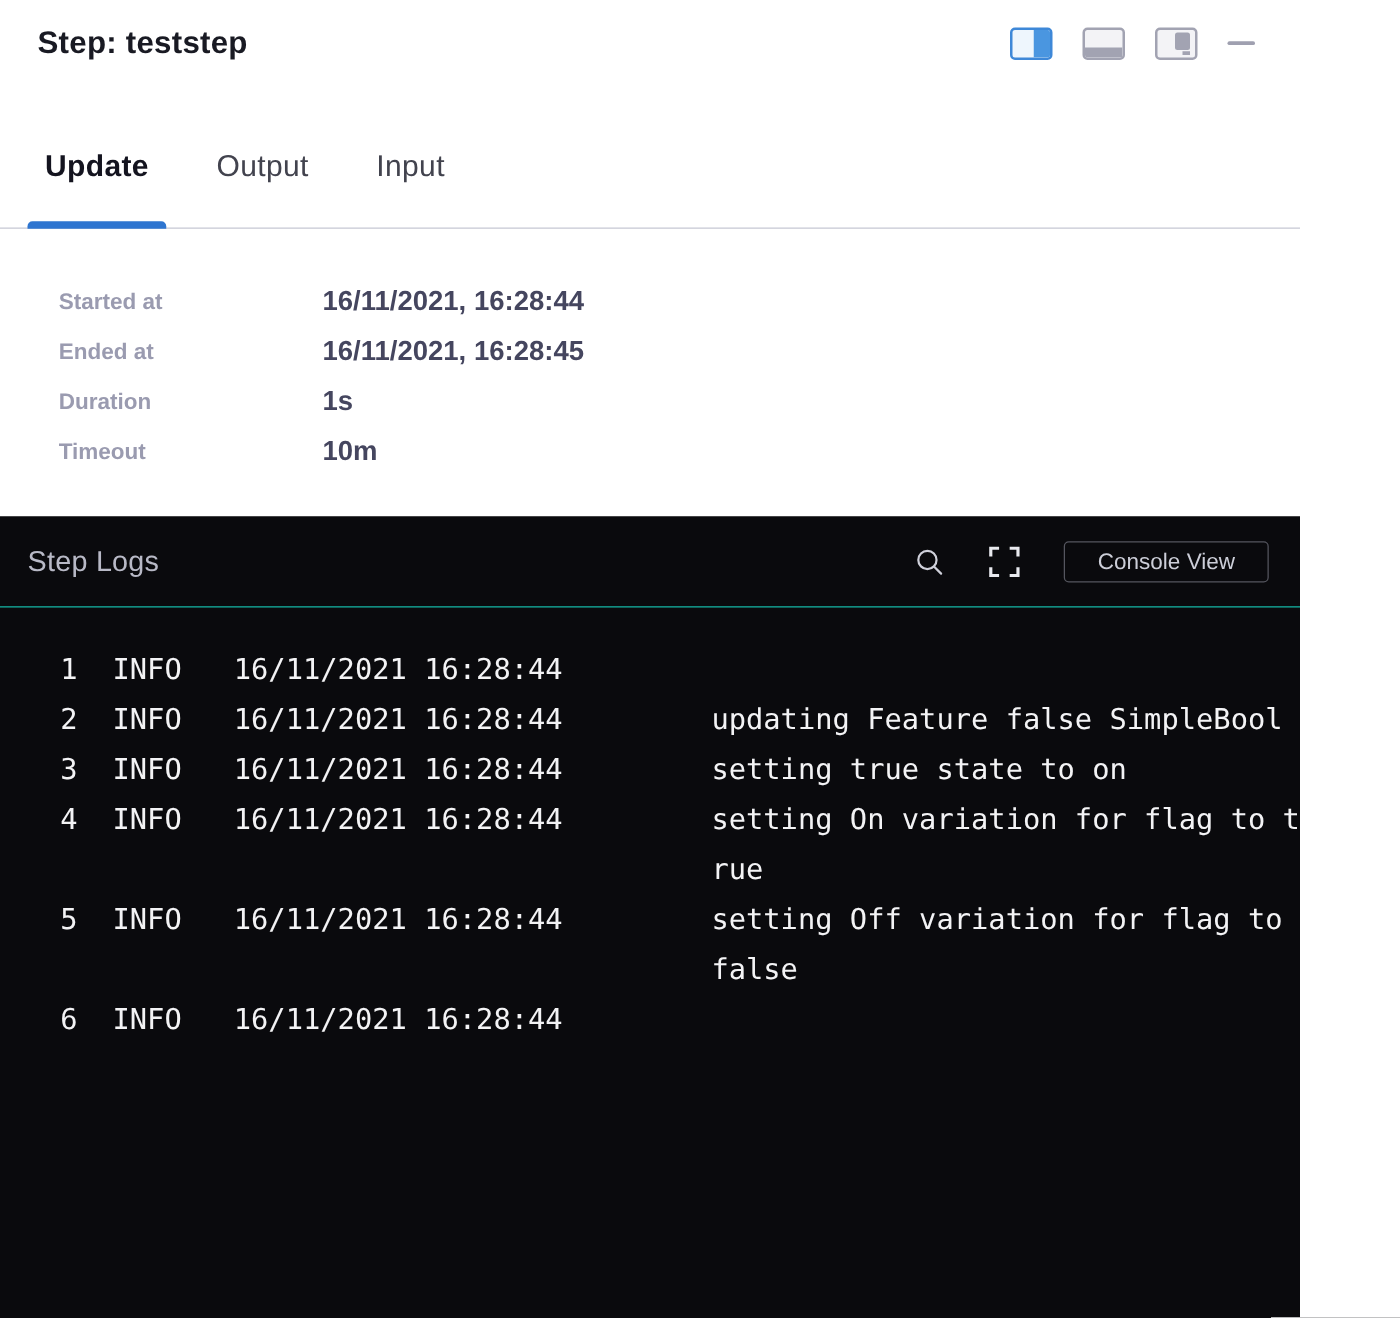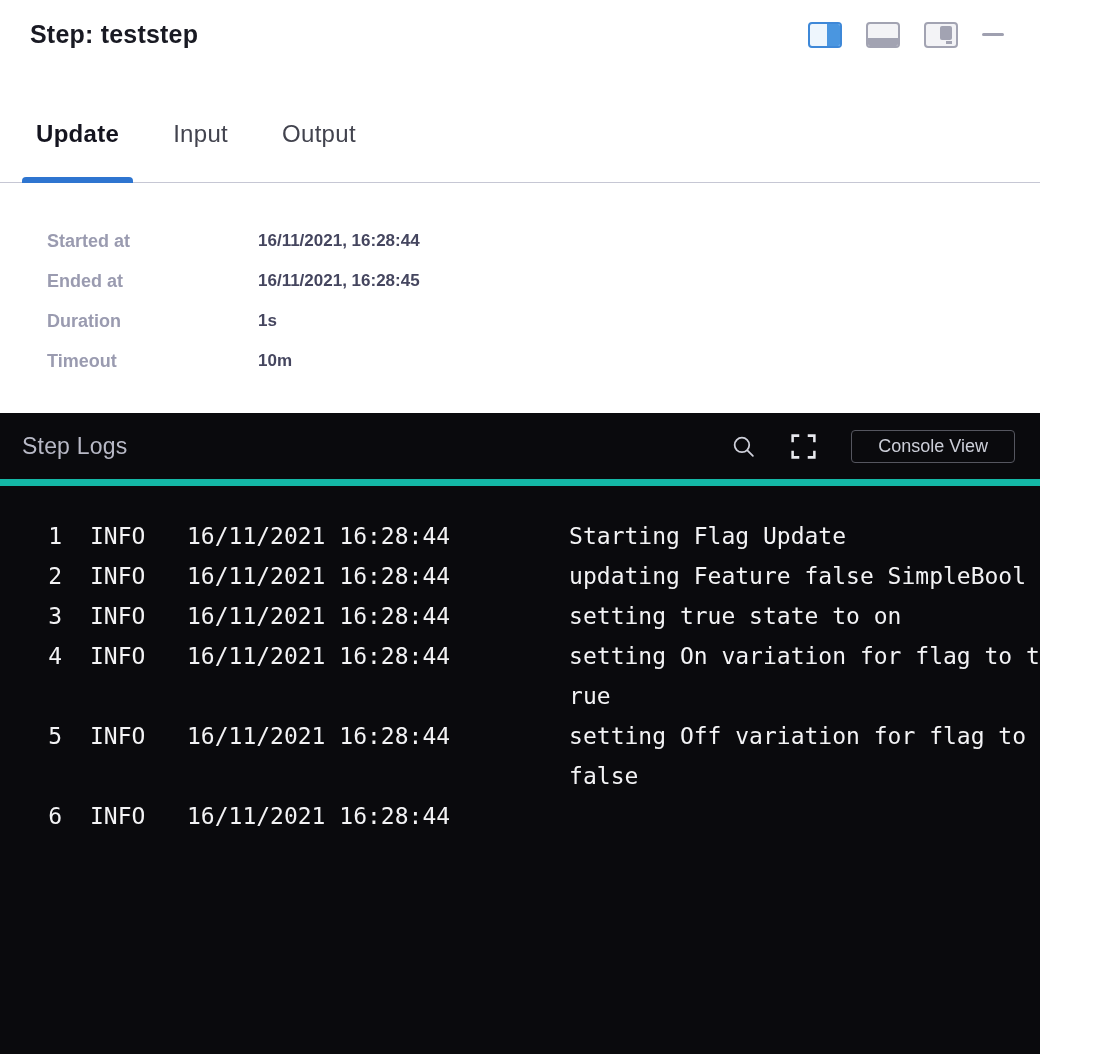--- a/index.html
+++ b/index.html
@@ -51,29 +51,29 @@
   .tab.active { font-weight: bold; color: #14141f; }
   .tab.active::after {
     content: ""; position: absolute; left: 0; right: 0; bottom: -1px;
     height: 6px; background: #2e75d0; border-radius: 4px 4px 0 0;
   }
 
   
   .details { padding: 38px 0 0 47px; height: 160px; }
   .detail-row { display: flex; line-height: 40px; }
   .dlabel { width: 211px; font-size: 18px; font-weight: bold; color: #9a9bb0; }
-  .dvalue { font-size: 17px; font-weight: bold; color: #45465f; }
+  .dvalue { font-size: 22px; font-weight: bold; color: #45465f; }
 
   
   .logs { margin-top: 32px; height: 641px; background: #0a0a0d; box-sizing: border-box; }
   .logs-header {
     height: 73px; box-sizing: border-box;
     display: flex; align-items: center; justify-content: space-between;
     padding: 0 25px 0 22px;
-    border-bottom: 7px solid #14b8a6;
+    border-bottom: 1px solid #14b8a6;
   }
   .logs-title { font-size: 23px; color: #b8b9c6; letter-spacing: 0.2px; }
   .logs-actions { display: flex; align-items: center; }
   .logs-actions .icon-btn { margin-right: 32px; }
   .console-btn {
     background: transparent; border: 1px solid #55565f; border-radius: 4px;
     color: #ccced8; font-family: "Liberation Sans", sans-serif;
     font-size: 18px; height: 33px; padding: 0 26px; cursor: pointer;
   }
 
@@ -115,23 +115,23 @@
       </button>
       <button class="icon-btn">
         <span class="dash"></span>
       </button>
     </div>
   </header>
 
   <nav class="tabs">
   <button class="tab active">Update</button>
 
+  <button class="tab">Output</button>
+
   <button class="tab">Input</button>
-
-  <button class="tab">Output</button>
 </nav>
 
   <section class="details">
   <div class="detail-row">
     <span class="dlabel">Started at</span>
     <span class="dvalue">16/11/2021, 16:28:44</span>
   </div>
 
   <div class="detail-row">
     <span class="dlabel">Ended at</span>
@@ -165,21 +165,20 @@
           </svg>
         </button>
         <button class="console-btn">Console View</button>
       </div>
     </div>
     <div class="logs-body">
   <div class="log-row">
     <span class="ln">1</span>
     <span class="lvl">INFO</span>
     <span class="ts">16/11/2021 16:28:44</span>
-    <span class="msg">Starting Flag Update</span>
   </div>
 
   <div class="log-row">
     <span class="ln">2</span>
     <span class="lvl">INFO</span>
     <span class="ts">16/11/2021 16:28:44</span>
     <span class="msg">updating Feature false SimpleBool</span>
   </div>
 
   <div class="log-row">

